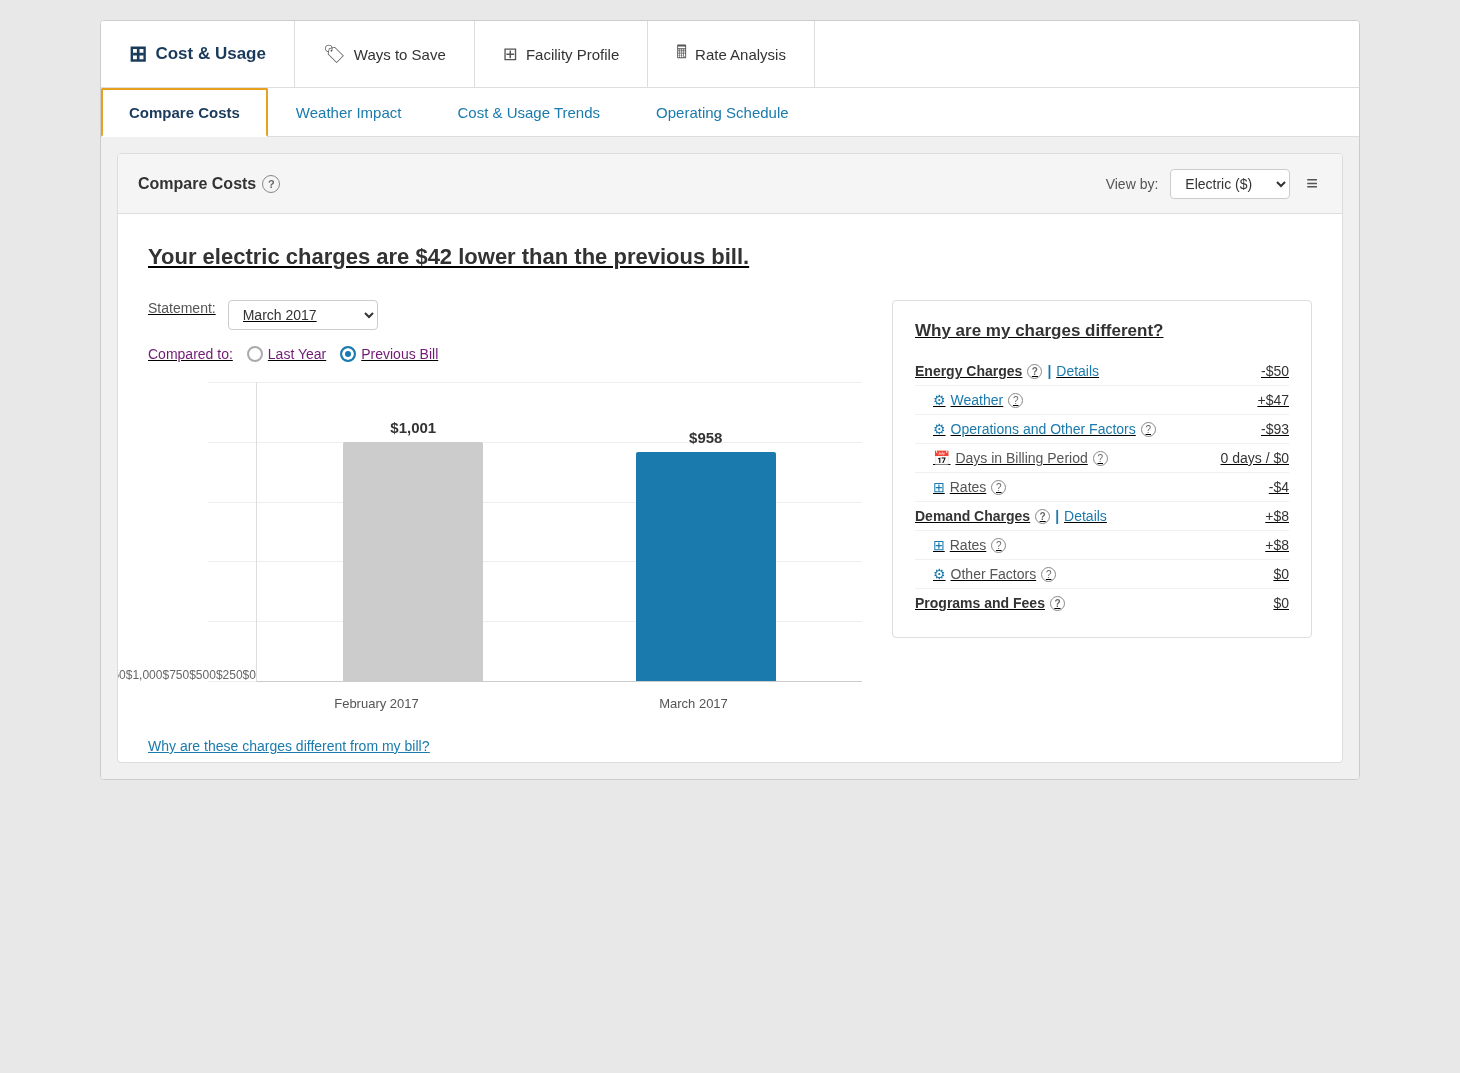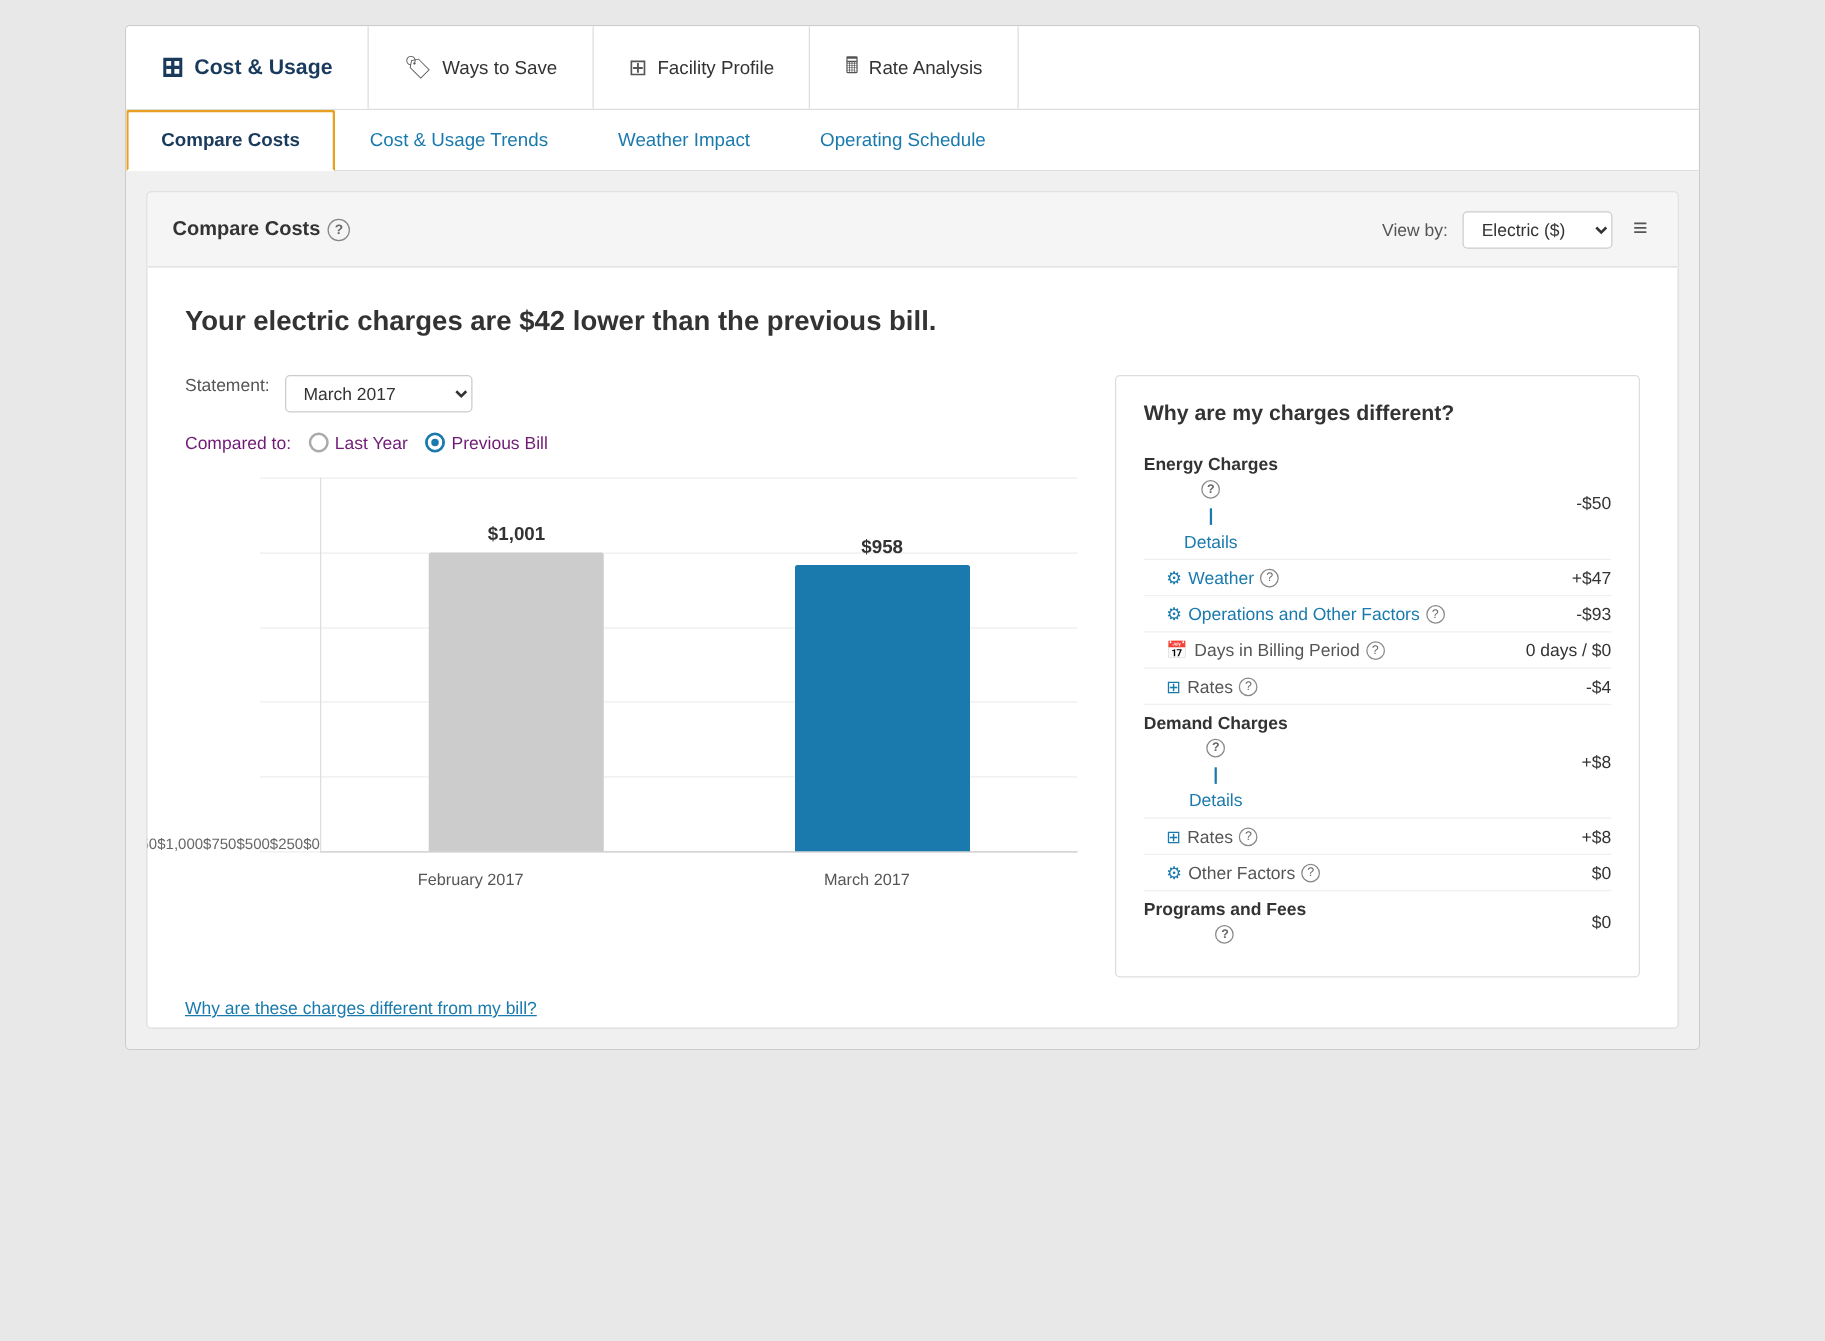--- a/index.html
+++ b/index.html
@@ -146,20 +146,21 @@
     .menu-icon {
       font-size: 20px;
       color: #555;
       cursor: pointer;
       padding: 4px;
     }
 
     
     .panel-body {
       padding: 30px 30px 8px;
+      text-decoration: underline;
     }
     .headline {
       font-size: 22px;
       font-weight: bold;
       color: #333;
       margin-bottom: 30px;
     }
 
     
     .content-row {
@@ -341,21 +342,20 @@
     }
     .charge-label {
       display: flex;
       align-items: center;
       gap: 5px;
       color: #333;
     }
     .charge-label.section-header {
       font-weight: bold;
       color: #333;
-      flex-direction: column;
     }
     .charge-label.link {
       color: #1a7aad;
     }
     .charge-label.indented {
       padding-left: 18px;
       color: #555;
     }
     .charge-label.indented.link {
       color: #1a7aad;
@@ -431,24 +431,24 @@
       <span class="nav-icon">🖩</span>
       <span>Rate Analysis</span>
     </div>
   </div>
 
   <div class="sub-nav">
     <div class="sub-nav-item active">
       <span>Compare Costs</span>
     </div>
     <div class="sub-nav-item">
+      <span>Weather Impact</span>
+    </div>
+    <div class="sub-nav-item">
       <span>Cost &amp; Usage Trends</span>
-    </div>
-    <div class="sub-nav-item">
-      <span>Weather Impact</span>
     </div>
     <div class="sub-nav-item">
       <span>Operating Schedule</span>
     </div>
   </div>
 
   <div class="main-content">
     <div class="panel">
 
       <div class="panel-header">

